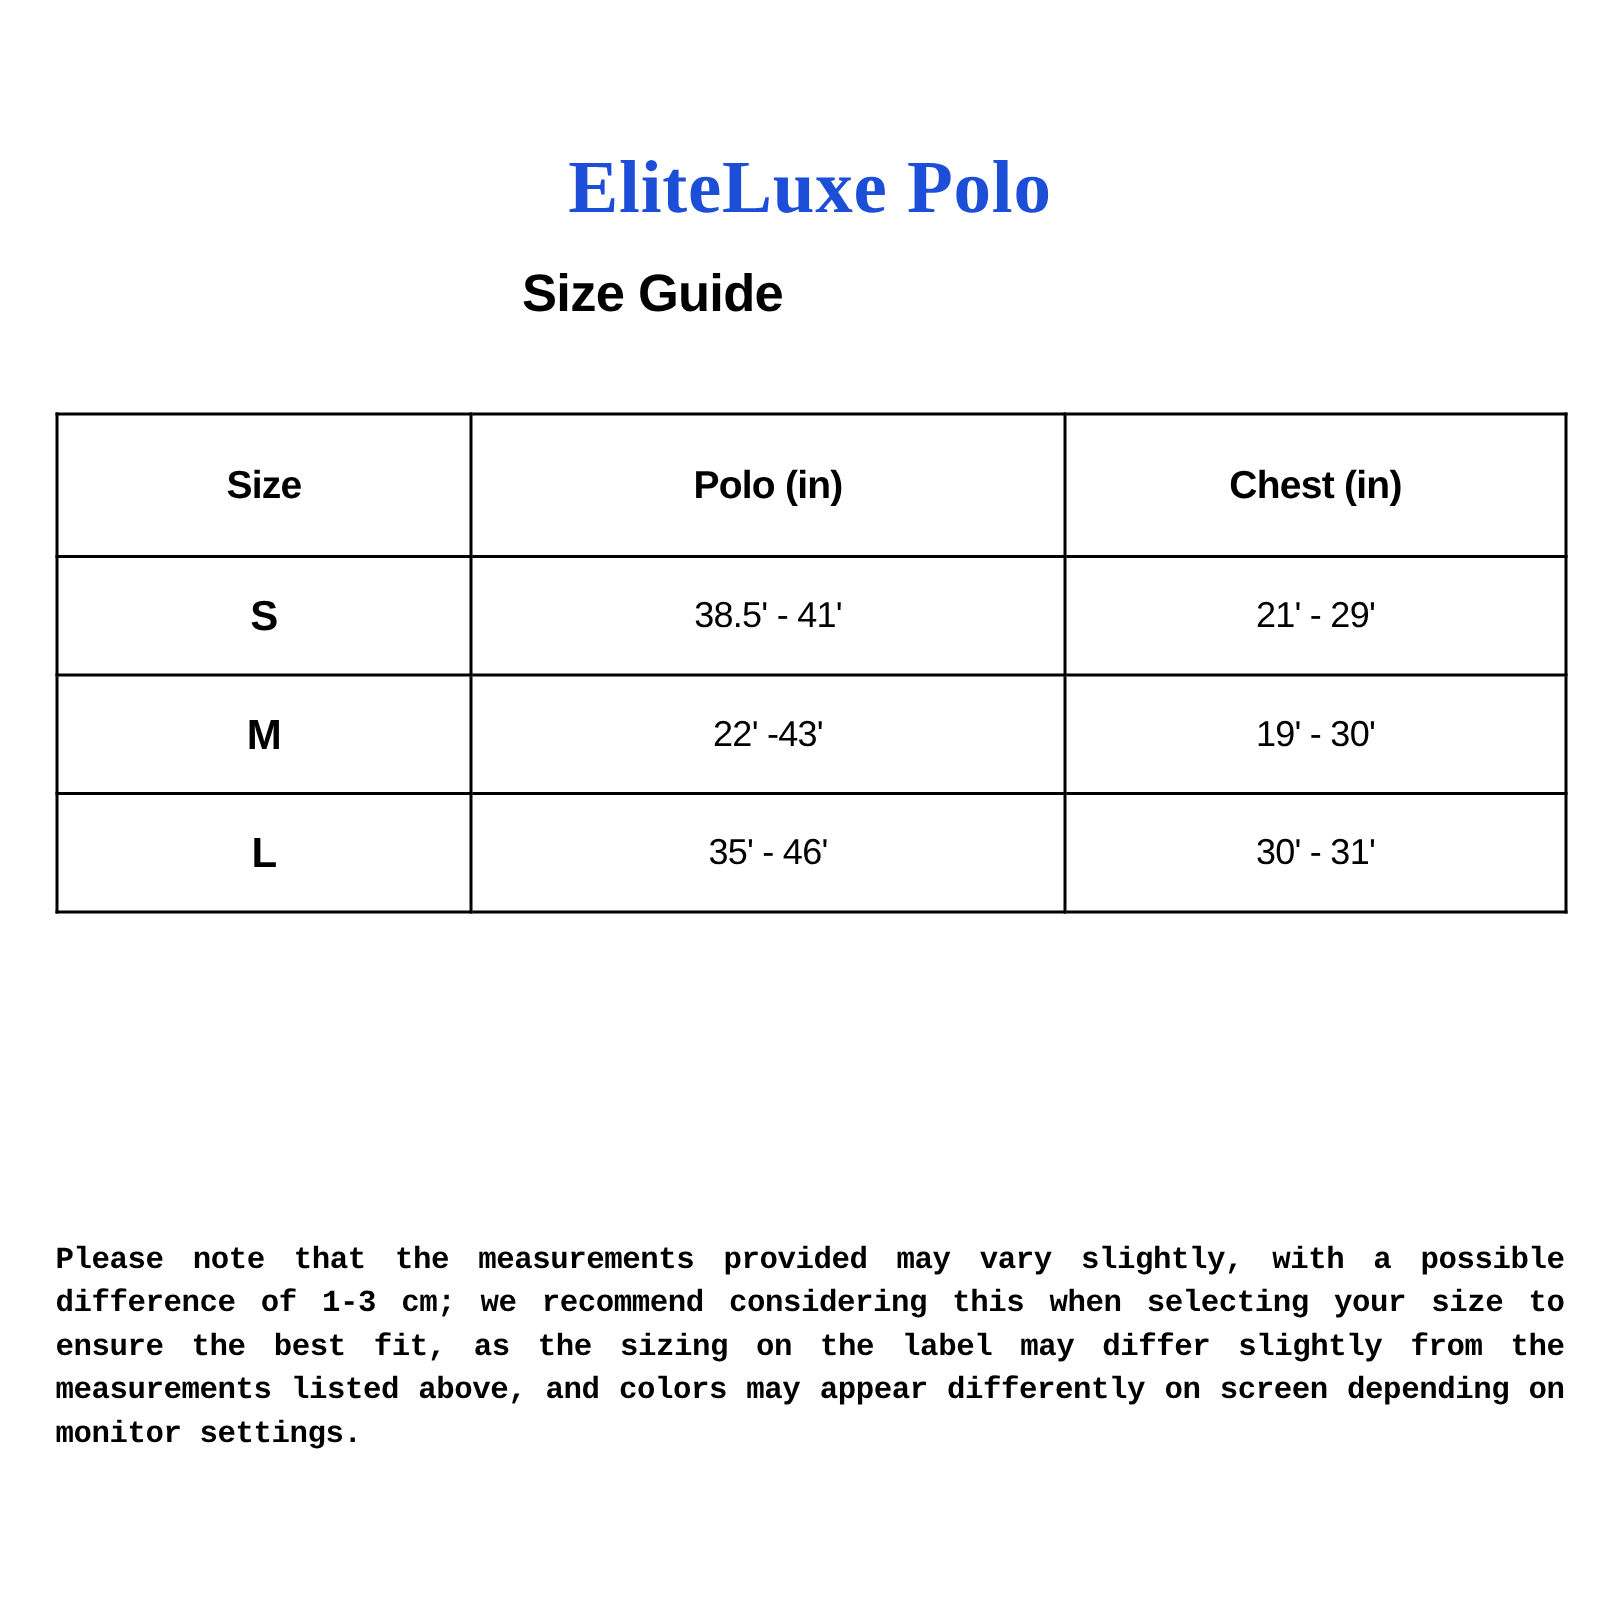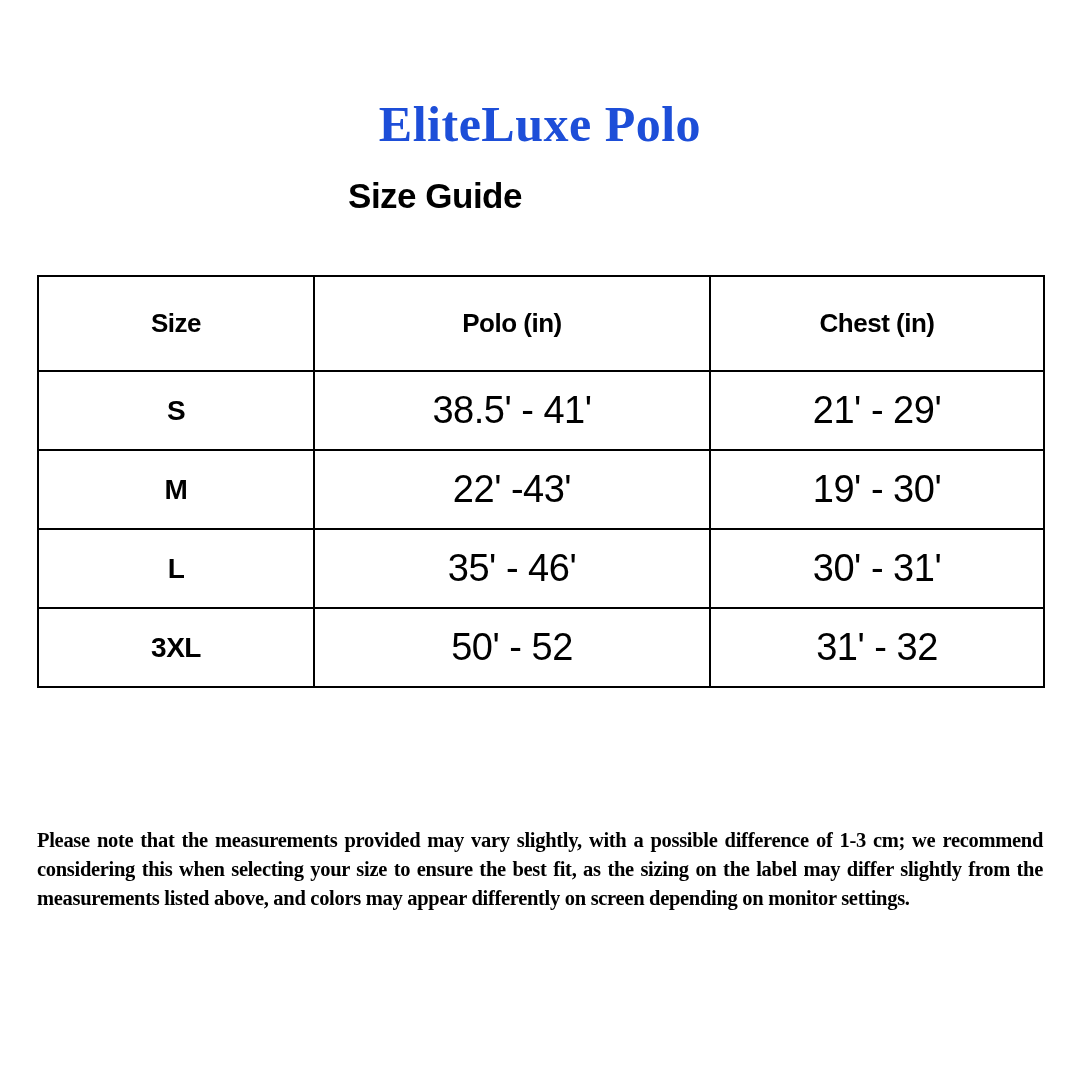--- a/index.html
+++ b/index.html
@@ -64,33 +64,33 @@
   table.size-table col.c-length { width: 334px; }
   table.size-table thead th {
     height: 93px;
     font-weight: 700;
     font-size: 26px;
     letter-spacing: -0.5px;
   }
   table.size-table tbody td {
     height: 77px;
     font-weight: 400;
-    font-size: 38px;
+    font-size: 24px;
     letter-spacing: -0.5px;
   }
   table.size-table tbody td.size-cell {
     font-weight: 700;
     font-size: 28px;
   }
   .note {
     position: absolute;
     top: 826px;
     left: 37px;
     width: 1006px;
-    font-family: Liberation Serif, serif;
+    font-family: Liberation Mono, monospace;
     font-weight: 700;
     font-size: 20.5px;
     line-height: 29px;
     letter-spacing: -0.3px;
     text-align: justify;
     color: #000000;
   }
 </style>
 </head>
 <body>
@@ -123,23 +123,18 @@
       <tr>
         <td class="size-cell">M</td>
         <td>22' -43'</td>
         <td>19' - 30'</td>
       </tr>
       <tr>
         <td class="size-cell">L</td>
         <td>35' - 46'</td>
         <td>30' - 31'</td>
       </tr>
-      <tr>
-        <td class="size-cell">3XL</td>
-        <td>50' - 52</td>
-        <td>31' - 32</td>
-      </tr>
     </tbody>
   </table>
 
   <div class="note">Please note that the measurements provided may vary slightly, with a possible difference of 1-3 cm; we recommend considering this when selecting your size to ensure the best fit, as the sizing on the label may differ slightly from the measurements listed above, and colors may appear differently on screen depending on monitor settings.</div>
 
 </div>
 
 </body></html>

